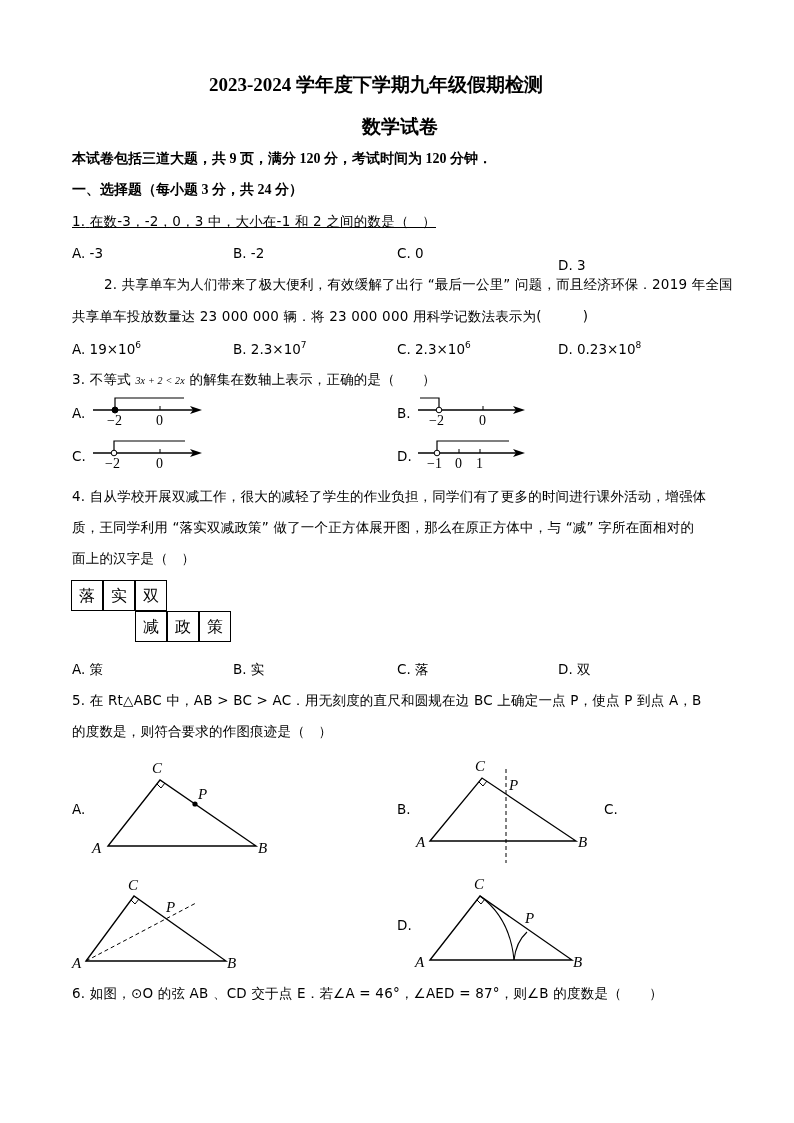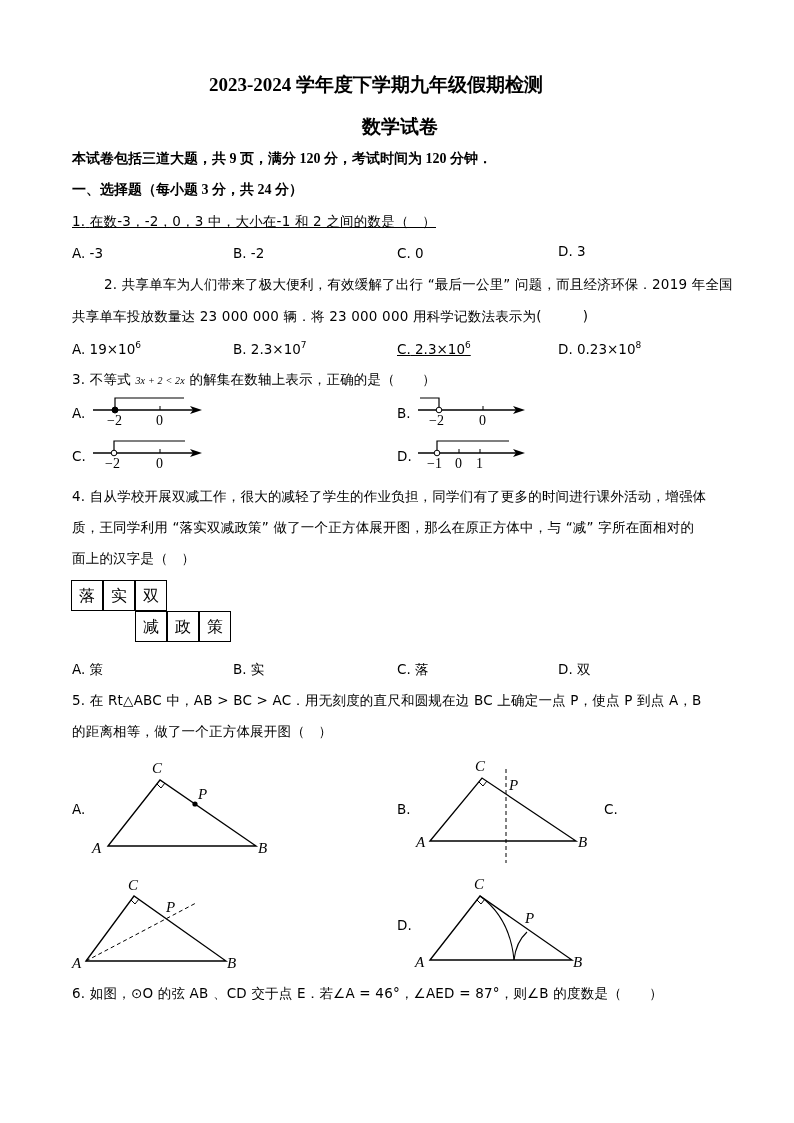--- a/index.html
+++ b/index.html
@@ -26,30 +26,30 @@
 <div class="abs bold" style="left:72px; top:150px;">本试卷包括三道大题，共 9 页，满分 120 分，考试时间为 120 分钟．</div>
 <div class="abs bold" style="left:72px; top:181px;">一、选择题（每小题 3 分，共 24 分）</div>
 
 <div class="abs q" style="left:72px; top:213px;text-decoration:underline;">
   <span>1.</span>
   <span>在数-3，-2，0，3 中，大小在-1 和 2 之间的数是（　）</span>
 </div>
 <div class="abs opt" style="left:72px; top:245px;"><span>A.</span> <span>-3</span></div>
 <div class="abs opt" style="left:233px; top:245px;"><span>B.</span> <span>-2</span></div>
 <div class="abs opt" style="left:397px; top:245px;"><span>C.</span> <span>0</span></div>
-<div class="abs opt" style="left:558px; top:243px;"><span>D.</span> <span>3</span></div>
+<div class="abs opt" style="left:558px; top:257px;"><span>D.</span> <span>3</span></div>
 
 <div class="abs q" style="left:72px; top:276px;margin-left:32px;">
   <span>2.</span>
   <span>共享单车为人们带来了极大便利，有效缓解了出行 “最后一公里” 问题，而且经济环保．2019 年全国</span>
 </div>
 <div class="abs q" style="left:72px; top:308px;">共享单车投放数量达 23 000 000 辆．将 23 000 000 用科学记数法表示为(　　　)</div>
 <div class="abs opt" style="left:72px; top:340px;"><span>A.</span> <span>19×10</span><sup>6</sup></div>
 <div class="abs opt" style="left:233px; top:340px;"><span>B.</span> <span>2.3×10</span><sup>7</sup></div>
-<div class="abs opt" style="left:397px; top:340px;text-decoration:underline;"><span>C.</span> <span>2.3×10</span><sup>6</sup></div>
+<div class="abs opt" style="left:397px; top:340px;"><span>C.</span> <span>2.3×10</span><sup>6</sup></div>
 <div class="abs opt" style="left:558px; top:340px;"><span>D.</span> <span>0.23×10</span><sup>8</sup></div>
 
 <div class="abs q" style="left:72px; top:371px;">
   <span>3.</span>
   <span>不等式 </span><span class="it">3x + 2 &lt; 2x</span><span> 的解集在数轴上表示，正确的是（　　）</span>
 </div>
 
 <div class="abs opt" style="left:72px; top:405px;">A.</div>
 <svg class="abs" style="left:90px; top:395px;" width="120" height="35">
   <line x1="3" y1="15" x2="108" y2="15" stroke="#000" stroke-width="1.3"></line>
@@ -114,21 +114,21 @@
 
 <div class="abs opt" style="left:72px; top:661px;"><span>A.</span> <span>策</span></div>
 <div class="abs opt" style="left:233px; top:661px;"><span>B.</span> <span>实</span></div>
 <div class="abs opt" style="left:397px; top:661px;"><span>C.</span> <span>落</span></div>
 <div class="abs opt" style="left:558px; top:661px;"><span>D.</span> <span>双</span></div>
 
 <div class="abs q" style="left:72px; top:692px;">
   <span>5.</span>
   <span>在 Rt△ABC 中，AB &gt; BC &gt; AC．用无刻度的直尺和圆规在边 BC 上确定一点 P，使点 P 到点 A，B</span>
 </div>
-<div class="abs q" style="left:72px; top:723px;">的距离相等，做了一个正方体展开图（　）</div>
+<div class="abs q" style="left:72px; top:723px;">的度数是，则符合要求的作图痕迹是（　）</div>
 
 <div class="abs opt" style="left:72px; top:801px;">A.</div>
 <svg class="abs" style="left:90px; top:755px;" width="190" height="105">
   <polygon points="18,91 70,25 166,91" fill="none" stroke="#000" stroke-width="1.3"></polygon>
   <polyline points="67,29 71,33 75,28" fill="none" stroke="#000" stroke-width="1"></polyline>
   <circle cx="105" cy="49" r="2.6" fill="#000"></circle>
   <text x="2" y="98" class="lbl">A</text>
   <text x="168" y="98" class="lbl">B</text>
   <text x="62" y="18" class="lbl">C</text>
   <text x="108" y="44" class="lbl">P</text>

